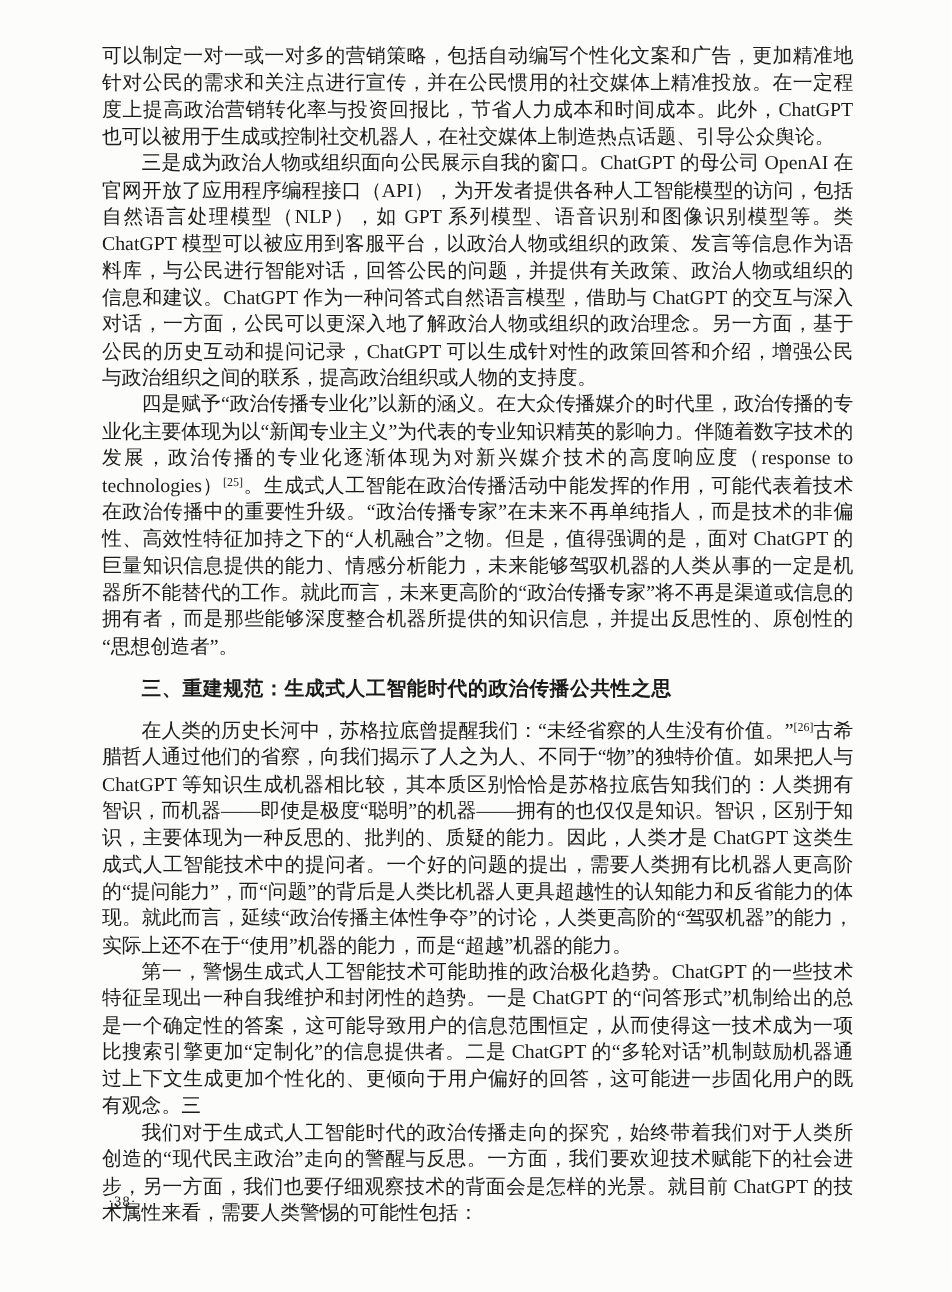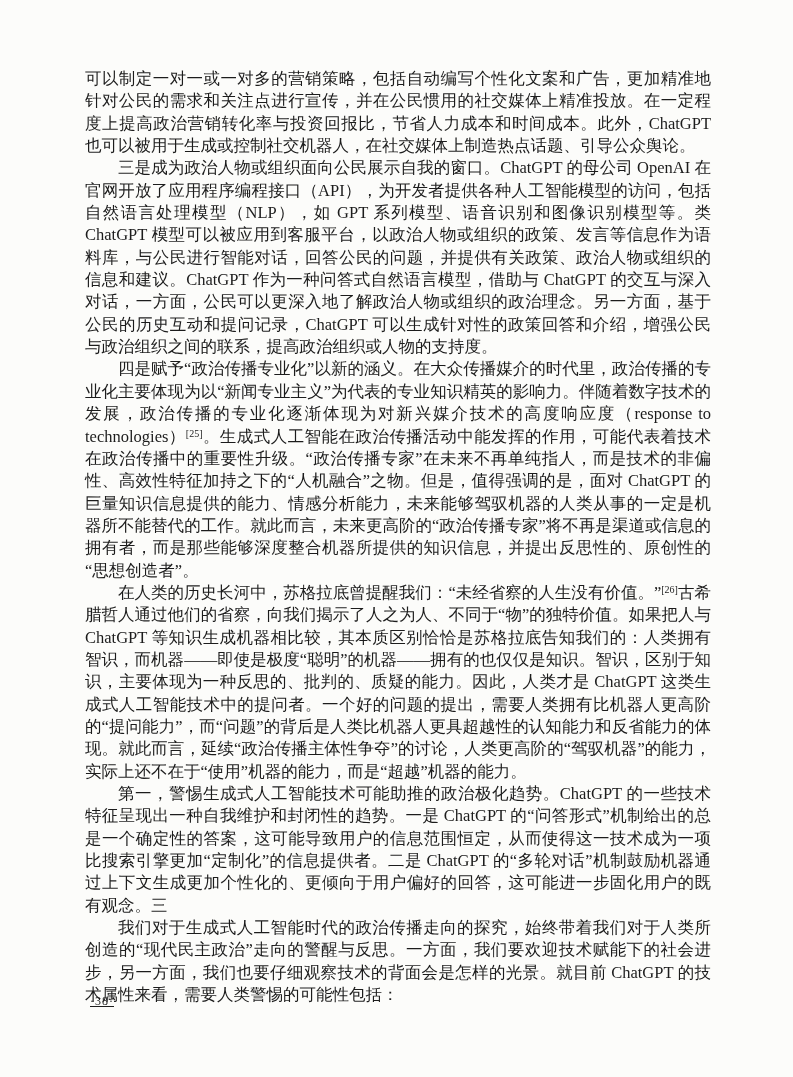--- a/index.html
+++ b/index.html
@@ -8,21 +8,21 @@
     background: #ffffff;
   }
   .page {
     position: relative;
     width: 793px;
     height: 1077px;
     margin: 0 auto;
     background: #fcfcfa;
     color: #1c1c1c;
     box-sizing: border-box;
-    padding: 68px 82px 0 85px;
+    padding: 36px 82px 0 85px;
     overflow: hidden;
     font-family: "Liberation Serif", "DejaVu Serif", serif;
   }
   .content p {
     margin: 0;
     font-size: 16.5px;
     line-height: 22.35px;
     text-align: justify;
     text-indent: 2em;
   }
@@ -61,20 +61,21 @@
 
 <div class="page">
   <div class="content">
 
     <p class="p-continued">可以制定一对一或一对多的营销策略，包括自动编写个性化文案和广告，更加精准地针对公民的需求和关注点进行宣传，并在公民惯用的社交媒体上精准投放。在一定程度上提高政治营销转化率与投资回报比，节省人力成本和时间成本。此外，ChatGPT 也可以被用于生成或控制社交机器人，在社交媒体上制造热点话题、引导公众舆论。</p>
 
     <p>三是成为政治人物或组织面向公民展示自我的窗口。ChatGPT 的母公司 OpenAI 在官网开放了应用程序编程接口（API），为开发者提供各种人工智能模型的访问，包括自然语言处理模型（NLP），如 GPT 系列模型、语音识别和图像识别模型等。类 ChatGPT 模型可以被应用到客服平台，以政治人物或组织的政策、发言等信息作为语料库，与公民进行智能对话，回答公民的问题，并提供有关政策、政治人物或组织的信息和建议。ChatGPT 作为一种问答式自然语言模型，借助与 ChatGPT 的交互与深入对话，一方面，公民可以更深入地了解政治人物或组织的政治理念。另一方面，基于公民的历史互动和提问记录，ChatGPT 可以生成针对性的政策回答和介绍，增强公民与政治组织之间的联系，提高政治组织或人物的支持度。</p>
 
     <p><span>四是赋予“政治传播专业化”以新的涵义。在大众传播媒介的时代里，政治传播的专业化主要体现为以“新闻专业主义”为代表的专业知识精英的影响力。伴随着数字技术的发展，政治传播的专业化逐渐体现为对新兴媒介技术的高度响应度（response to technologies）</span><sup class="ref">[25]</sup><span>。生成式人工智能在政治传播活动中能发挥的作用，可能代表着技术在政治传播中的重要性升级。“政治传播专家”在未来不再单纯指人，而是技术的非偏性、高效性特征加持之下的“人机融合”之物。但是，值得强调的是，面对 ChatGPT 的巨量知识信息提供的能力、情感分析能力，未来能够驾驭机器的人类从事的一定是机器所不能替代的工作。就此而言，未来更高阶的“政治传播专家”将不再是渠道或信息的拥有者，而是那些能够深度整合机器所提供的知识信息，并提出反思性的、原创性的“思想创造者”。</span></p>
 
+    <h2 class="section-heading">三、重建规范：生成式人工智能时代的政治传播公共性之思</h2>
 
     <p><span>在人类的历史长河中，苏格拉底曾提醒我们：“未经省察的人生没有价值。”</span><sup class="ref">[26]</sup><span>古希腊哲人通过他们的省察，向我们揭示了人之为人、不同于“物”的独特价值。如果把人与 ChatGPT 等知识生成机器相比较，其本质区别恰恰是苏格拉底告知我们的：人类拥有智识，而机器——即使是极度“聪明”的机器——拥有的也仅仅是知识。智识，区别于知识，主要体现为一种反思的、批判的、质疑的能力。因此，人类才是 ChatGPT 这类生成式人工智能技术中的提问者。一个好的问题的提出，需要人类拥有比机器人更高阶的“提问能力”，而“问题”的背后是人类比机器人更具超越性的认知能力和反省能力的体现。就此而言，延续“政治传播主体性争夺”的讨论，人类更高阶的“驾驭机器”的能力，实际上还不在于“使用”机器的能力，而是“超越”机器的能力。</span></p>
 
     <p>第一，警惕生成式人工智能技术可能助推的政治极化趋势。ChatGPT 的一些技术特征呈现出一种自我维护和封闭性的趋势。一是 ChatGPT 的“问答形式”机制给出的总是一个确定性的答案，这可能导致用户的信息范围恒定，从而使得这一技术成为一项比搜索引擎更加“定制化”的信息提供者。二是 ChatGPT 的“多轮对话”机制鼓励机器通过上下文生成更加个性化的、更倾向于用户偏好的回答，这可能进一步固化用户的既有观念。三</p>
 
     <p>我们对于生成式人工智能时代的政治传播走向的探究，始终带着我们对于人类所创造的“现代民主政治”走向的警醒与反思。一方面，我们要欢迎技术赋能下的社会进步，另一方面，我们也要仔细观察技术的背面会是怎样的光景。就目前 ChatGPT 的技术属性来看，需要人类警惕的可能性包括：</p>
 
   </div>
 
   <div class="page-number">·38·</div>

